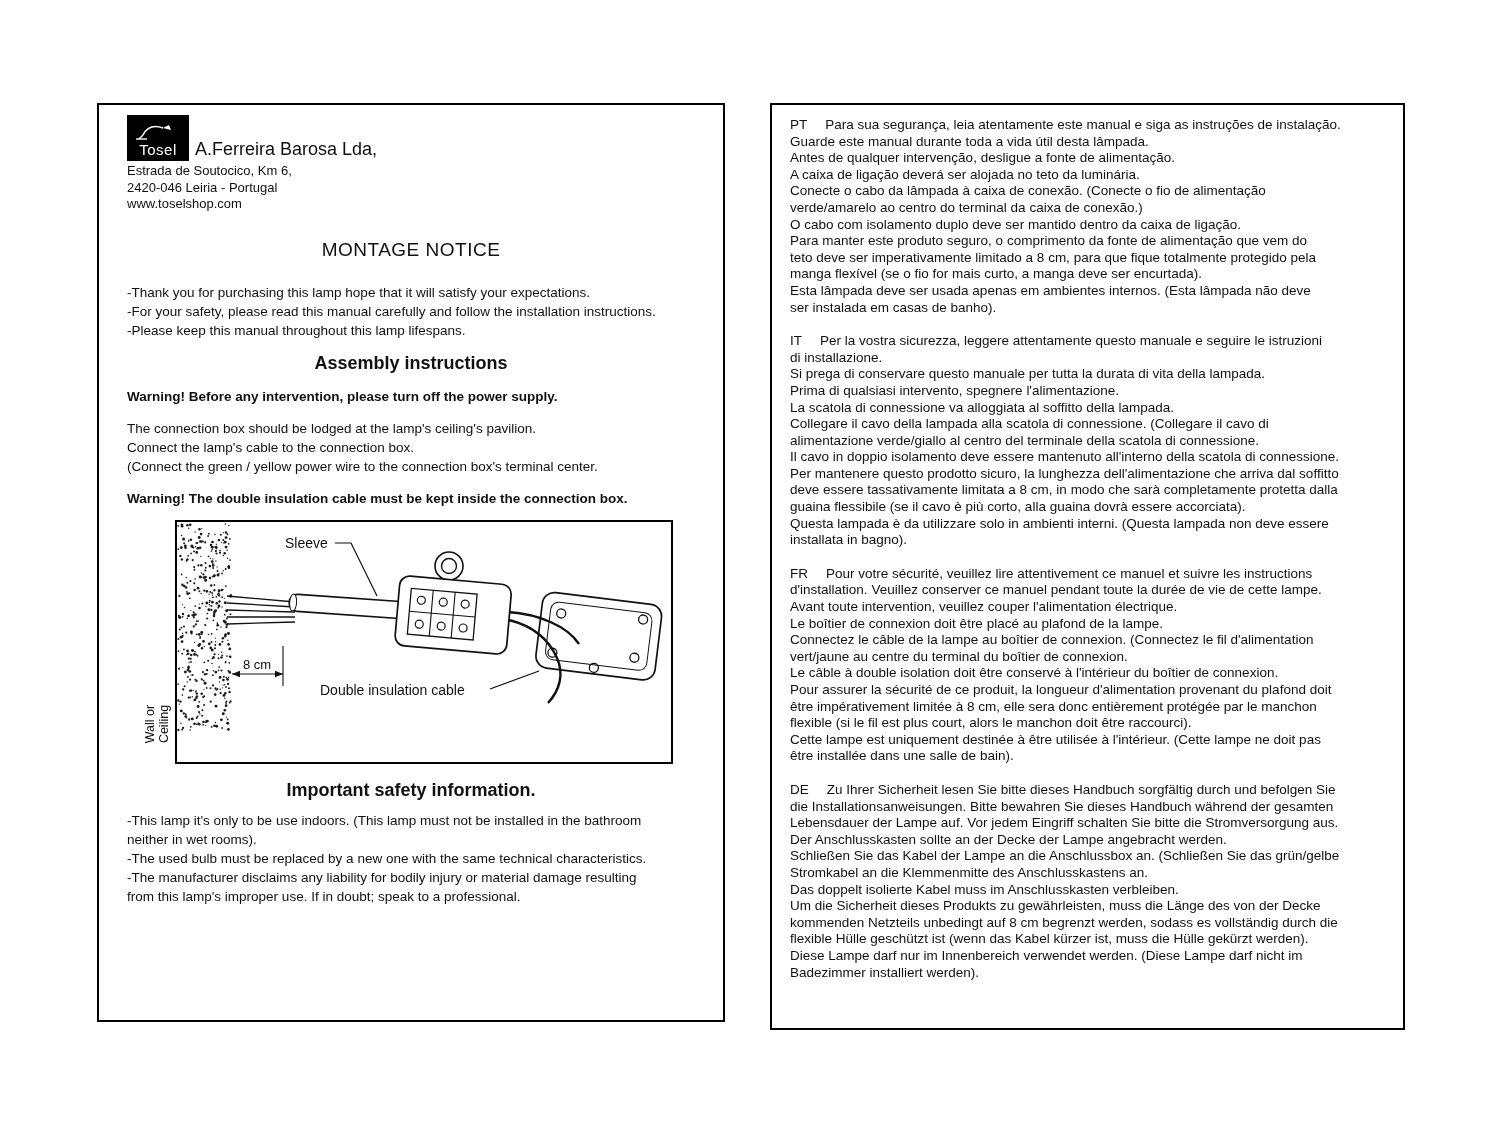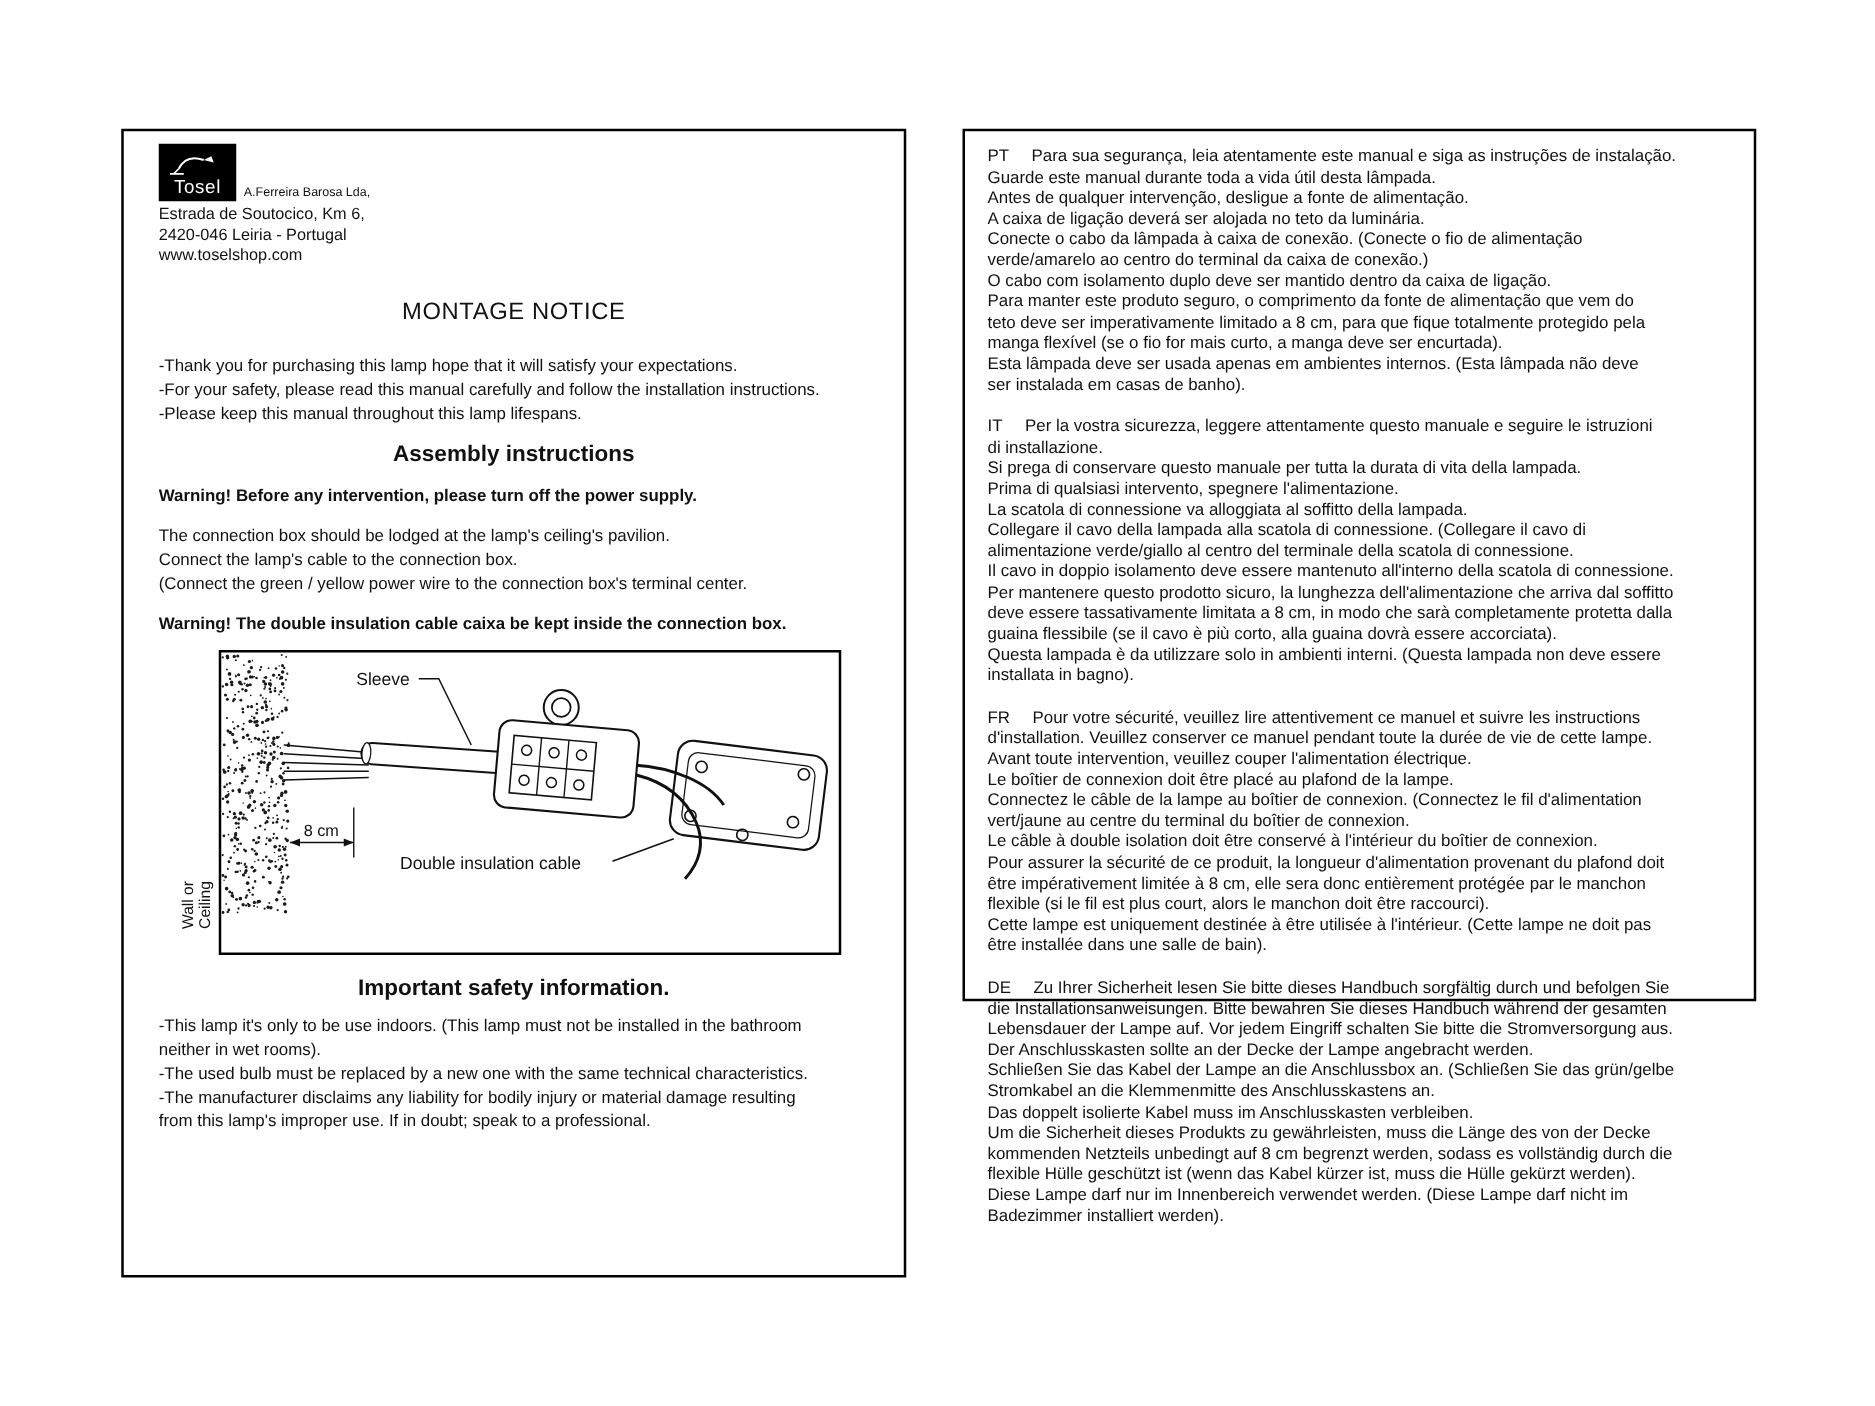--- a/index.html
+++ b/index.html
@@ -1,26 +1,26 @@
 <!DOCTYPE html>
 <html><head>
 <meta charset="utf-8">
 <style>
   html,body{margin:0;padding:0;}
   body{width:1500px;height:1125px;background:#ffffff;font-family:"Liberation Sans","DejaVu Sans",sans-serif;color:#111;}
   .page{position:relative;width:1500px;height:1125px;background:#fff;overflow:hidden;}
   .panel{position:absolute;background:#fff;border:2px solid #000;box-sizing:border-box;}
   .panel-left{left:97px;top:103px;width:628px;height:919px;padding:8px 28px;}
-  .panel-right{left:770px;top:103px;width:635px;height:698px;padding:12px 18px;font-size:13.5px;line-height:16.6px;}
+  .panel-right{left:770px;top:103px;width:635px;height:927px;padding:12px 18px;font-size:13.5px;line-height:16.6px;}
 
   
   .logo-row{display:flex;align-items:flex-end;gap:6px;margin:2px 0 2px 0;}
   .logo{width:62px;height:46px;background:#000;color:#fff;display:flex;flex-direction:column;align-items:center;justify-content:flex-end;padding:2px 0 3px;box-sizing:border-box;}
   .logo-text{font-size:15px;letter-spacing:.5px;}
-  .company{font-size:10px;padding-bottom:1px;}
+  .company{font-size:18px;padding-bottom:1px;}
   .addr{font-size:13px;line-height:16.5px;}
   .doc-title{text-align:center;font-size:19px;letter-spacing:.5px;margin-top:26px;}
   .doc-subtitle{text-align:center;font-size:14.5px;font-weight:bold;margin-top:16px;}
   .intro{margin-top:22px;font-size:13.5px;line-height:19px;}
   .h2{text-align:center;font-size:18px;margin-top:13px;font-weight:700;}
   .warn{font-weight:bold;font-size:13.5px;line-height:19px;margin-top:13px;}
   .body-para{font-size:13.5px;line-height:19px;margin-top:13px;white-space:pre-line;}
   .figure{position:relative;margin:12px 0 0 48px;width:498px;}
   .fig-box{border:2px solid #000;width:498px;height:244px;box-sizing:border-box;background:#fff;}
   .fig-box svg{display:block;font-family:inherit;}
@@ -61,21 +61,21 @@
       <div>-Thank you for purchasing this lamp hope that it will satisfy your expectations.</div>
       <div>-For your safety, please read this manual carefully and follow the installation instructions.</div>
       <div>-Please keep this manual throughout this lamp lifespans.</div>
     </div>
 
     <div class="h2">Assembly instructions</div>
     <div class="warn">Warning! Before any intervention, please turn off the power supply.</div>
     <div class="body-para">The connection box should be lodged at the lamp's ceiling's pavilion.
 Connect the lamp's cable to the connection box.
 (Connect the green / yellow power wire to the connection box's terminal center.</div>
-    <div class="warn">Warning! The double insulation cable caixa be kept inside the connection box.</div>
+    <div class="warn">Warning! The double insulation cable must be kept inside the connection box.</div>
 
     <div class="figure">
       <div class="wall-label">Wall or
 Ceiling</div>
       <div class="fig-box">
         <svg width="494" height="211" viewBox="0 0 494 211">
 
           <g id="stipple-dots" fill="#1a1a1a">
               <circle cx="36.1" cy="46.0" r="0.96"></circle>
               <circle cx="17.8" cy="177.9" r="1.31"></circle>

